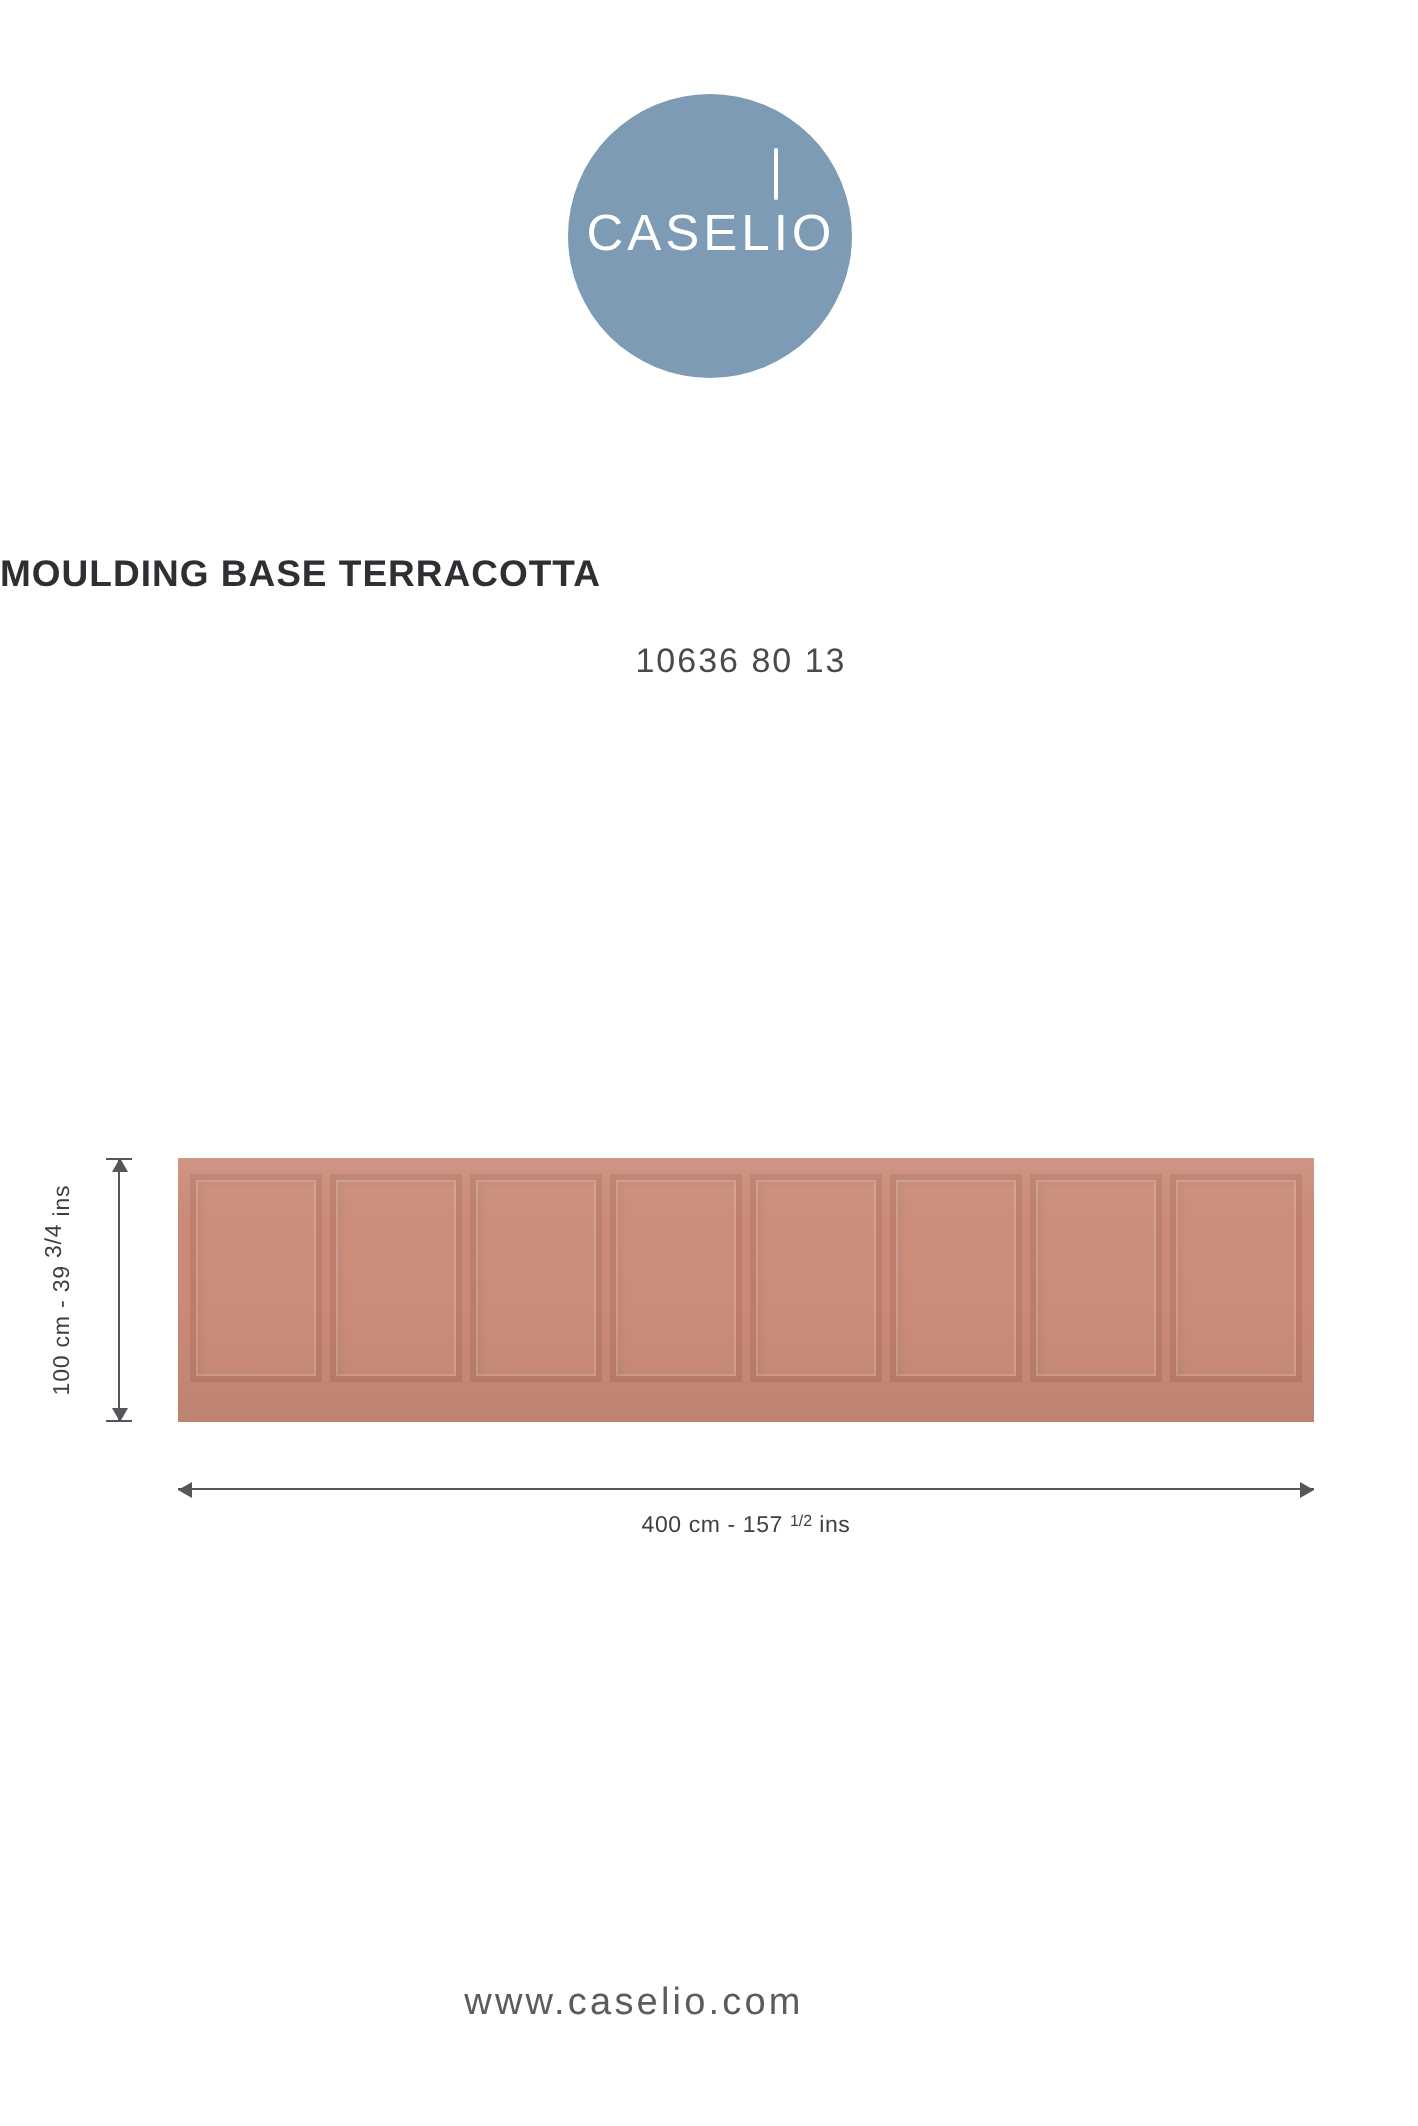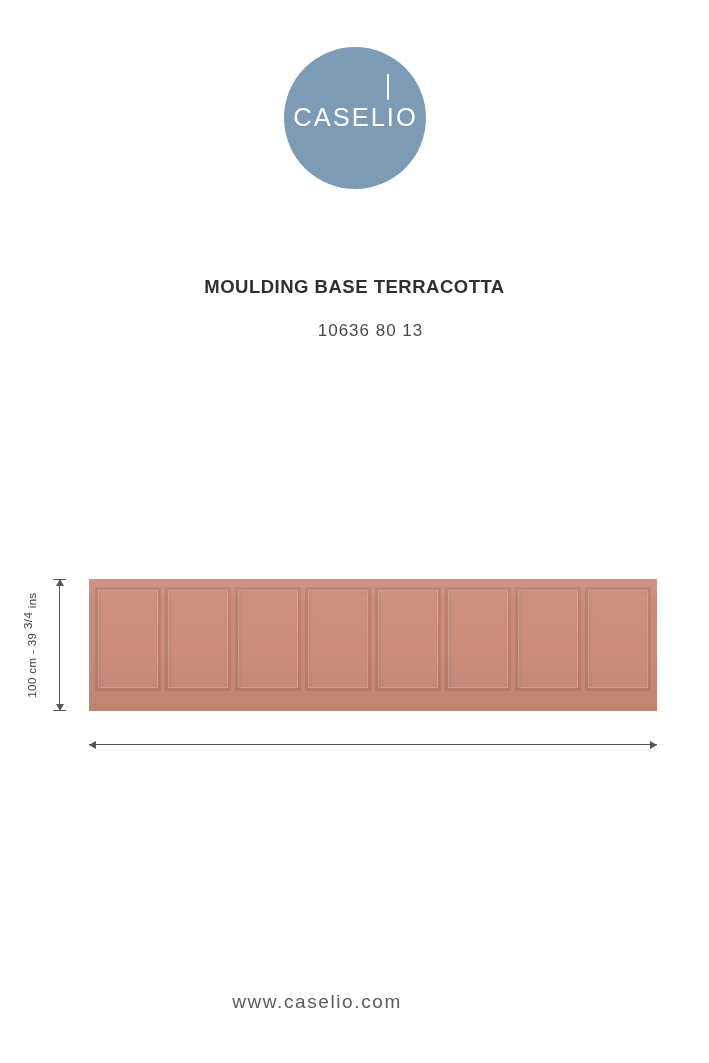--- a/index.html
+++ b/index.html
@@ -53,21 +53,20 @@
     top: 27px;
     border-radius: 1px;
   }
 
   
   .title {
     position: absolute;
     left: 0;
     top: 276px;
     width: 709px;
-    text-align: center;
     font-size: 18.5px;
     font-weight: bold;
     letter-spacing: 0.5px;
     color: #2f2f33;
   }
   .subtitle {
     position: absolute;
     left: 16px;
     top: 321px;
     width: 709px;
@@ -276,15 +275,18 @@
     </div>
     <div class="panel-shade"></div>
   </div>
 
   <div class="h-dim">
     <div class="h-line"></div>
     <div class="h-arrow-l"></div>
     <div class="h-arrow-r"></div>
   </div>
 
+  <div class="h-label">
+    <span>400 cm - 157 </span><span class="frac">1/2</span><span> ins</span>
+  </div>
 </div>
 
 <div class="footer">www.caselio.com</div>
 
 </body></html>

